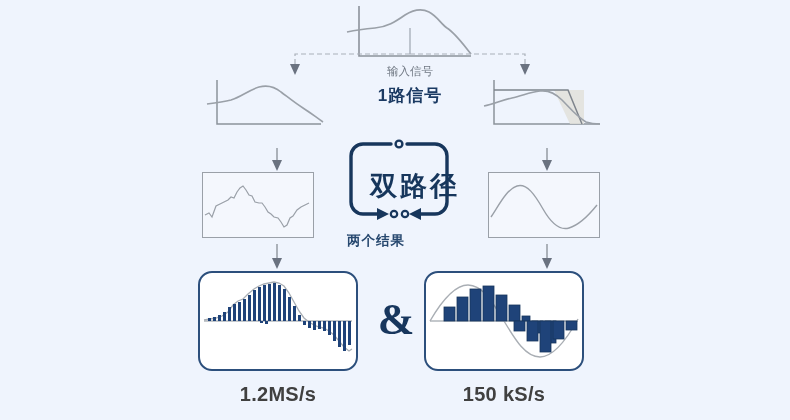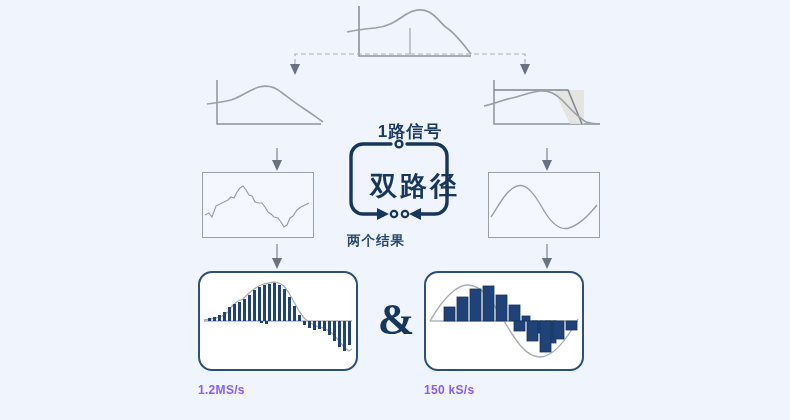--- a/index.html
+++ b/index.html
@@ -17,21 +17,21 @@
   }
   .cap-strong{
     font-size:17px;color:#1b3a63;font-weight:700;text-align:center;
     letter-spacing:1px;white-space:nowrap;
   }
   .cap-mid{
     font-size:13.5px;color:#27486f;font-weight:700;text-align:left;
     letter-spacing:1px;white-space:nowrap;
   }
   .rate{
-    font-size:12px;color:#8b5cf6;font-weight:700;text-align:left;
+    font-size:20px;color:#404040;font-weight:700;text-align:center;
     letter-spacing:.3px;white-space:nowrap;
   }
   .dualtext{
     position:absolute;left:0;top:28px;width:100%;
     text-align:center;font-size:27px;font-weight:700;
     color:#16365c;letter-spacing:3px;white-space:nowrap;margin-left:16px;
   }
   .amp{
     font-family:"Liberation Serif","DejaVu Serif",serif;
     font-size:44px;font-weight:700;color:#17365d;line-height:1;
@@ -44,21 +44,22 @@
 <div id="stage">
 
   <div class="abs" style="left:345px;top:4px;width:130px;height:58px;">
     <svg width="130" height="58" viewBox="0 0 130 58">
       <path d="M14 2 L14 52 L126 52" fill="none" stroke="#8c929b" stroke-width="1.6"></path>
       <path d="M2 28 C12 26, 20 25, 30 24 C42 23, 50 18, 60 11 C68 6, 76 4, 84 8
                C92 12, 96 20, 102 24 C110 29, 118 40, 126 50" fill="none" stroke="#9aa0a8" stroke-width="1.7"></path>
     </svg>
   </div>
 
-  <div class="abs cap-strong" style="left:345px;top:84px;width:130px;margin-top:36px;">1路信号</div>
+  <div class="abs cap-gray" style="left:345px;top:64px;width:130px;">输入信号</div>
+  <div class="abs cap-strong" style="left:345px;top:84px;width:130px;">1路信号</div>
 
   <div class="abs" style="left:285px;top:28px;width:250px;height:48px;">
     <svg width="250" height="48" viewBox="0 0 250 48">
       <path d="M125 0 L125 26" stroke="#a9b0ba" stroke-width="1.4" fill="none"></path>
       <path d="M125 26 L10 26 L10 36" stroke="#a9b0ba" stroke-width="1.2" fill="none" stroke-dasharray="5,3"></path>
       <path d="M125 26 L240 26 L240 36" stroke="#a9b0ba" stroke-width="1.2" fill="none" stroke-dasharray="5,3"></path>
       <polygon points="5,36 15,36 10,47" fill="#6a7280"></polygon>
       <polygon points="235,36 245,36 240,47" fill="#6a7280"></polygon>
     </svg>
   </div>

